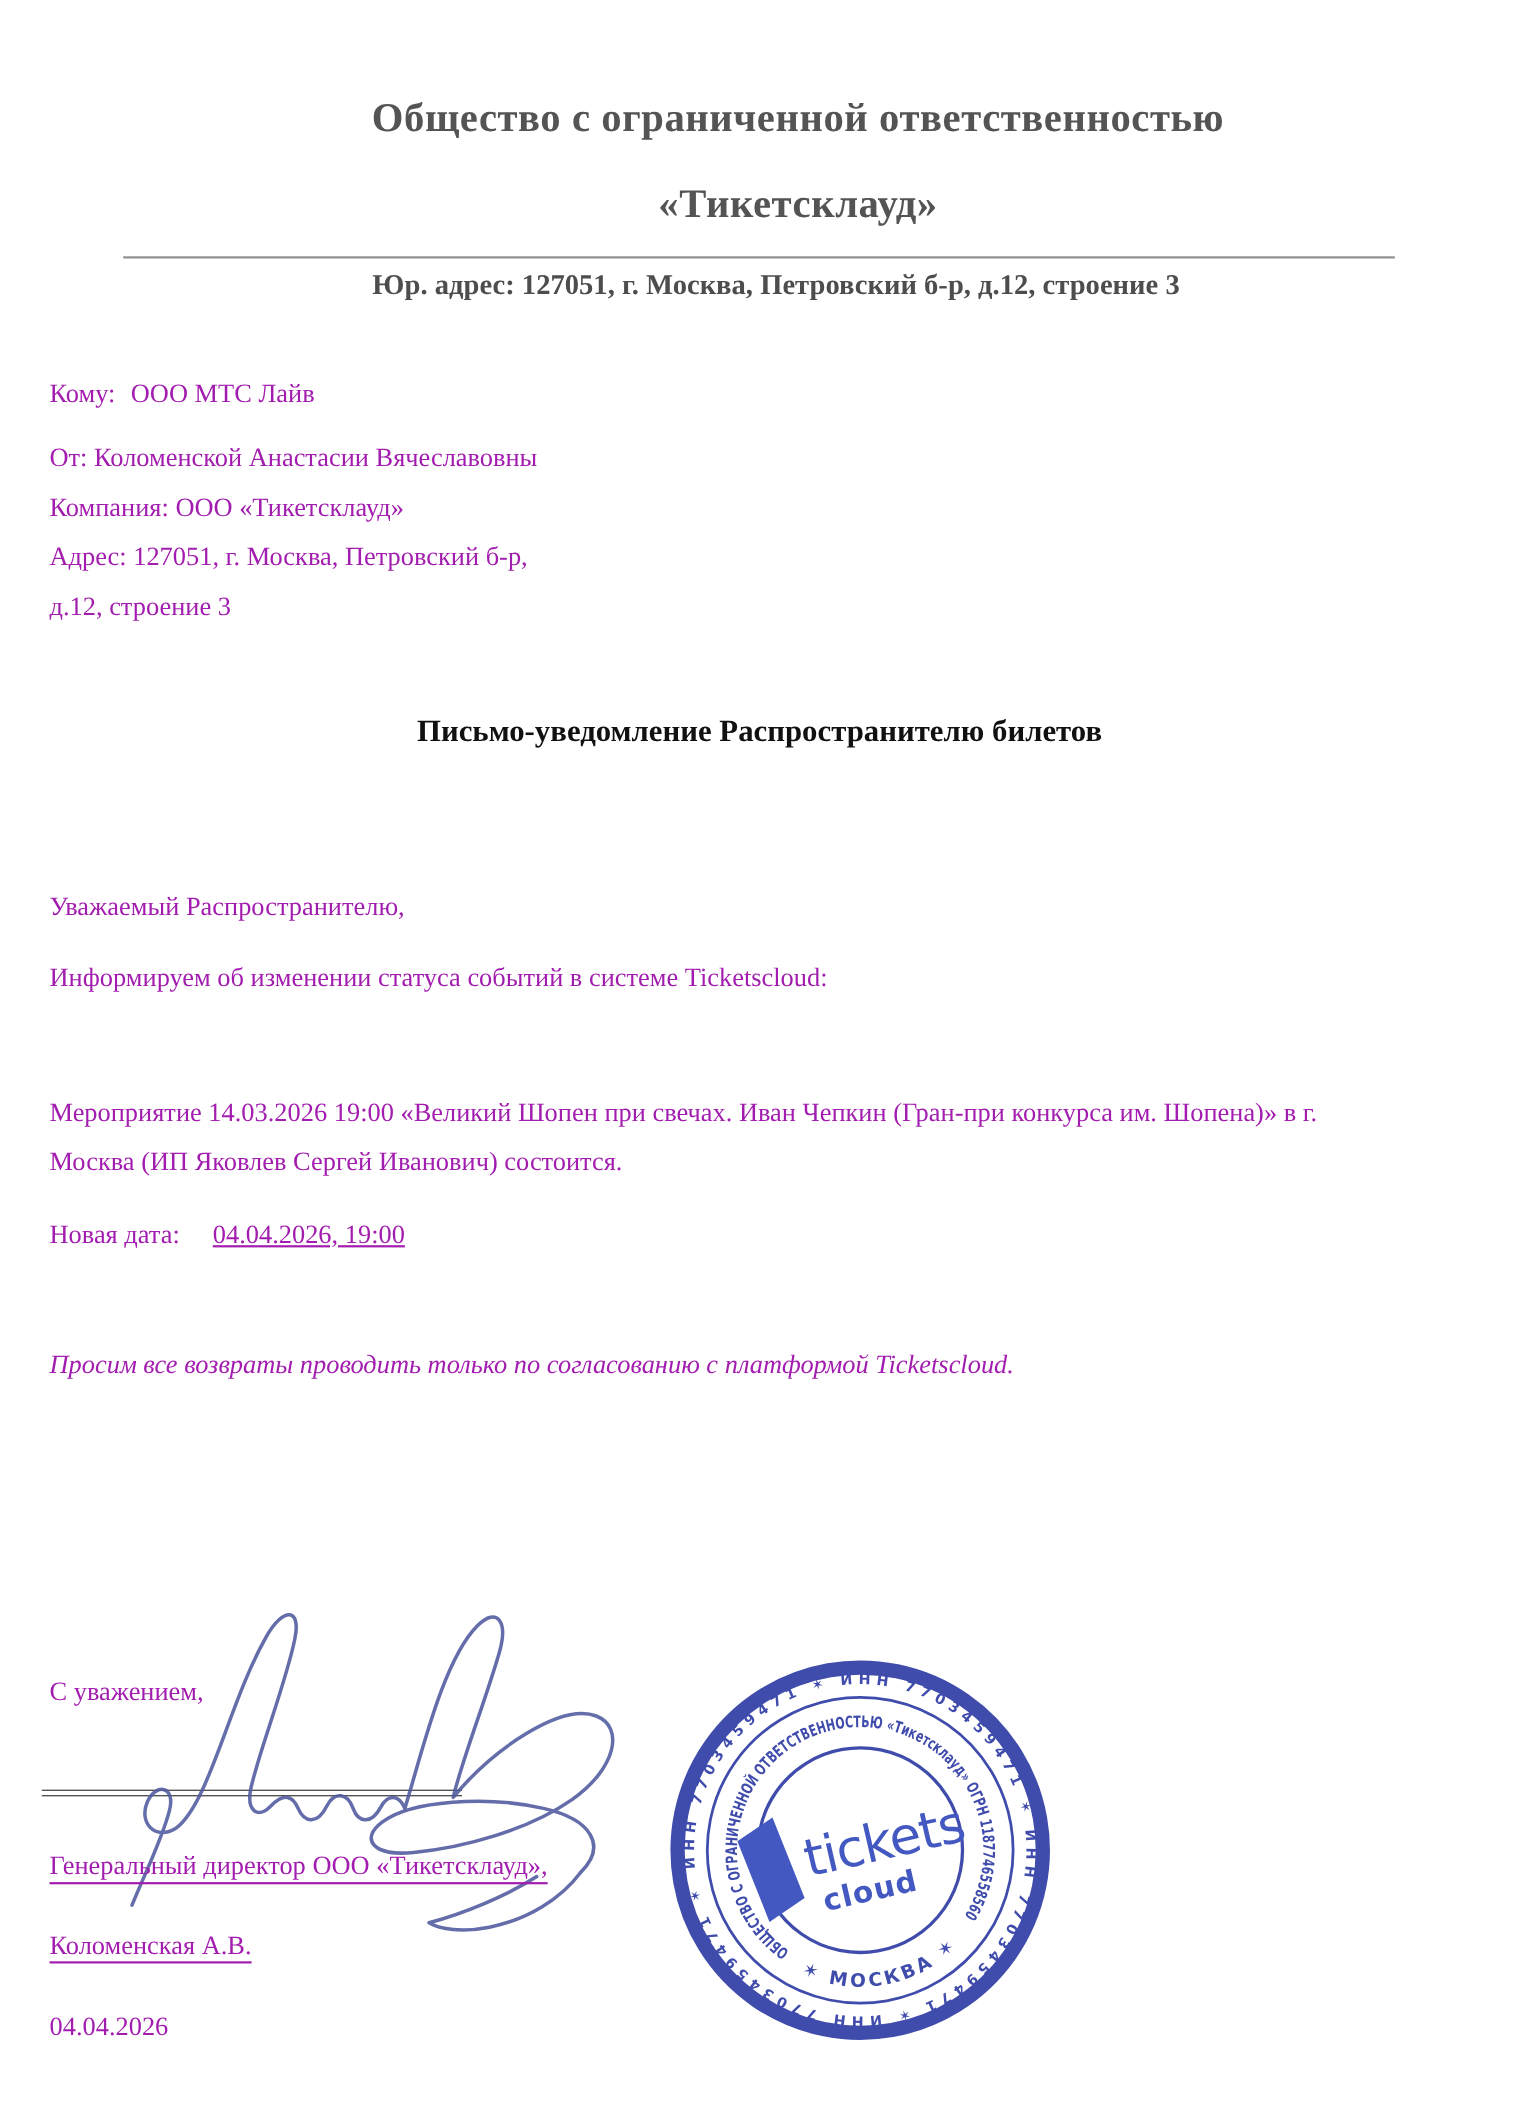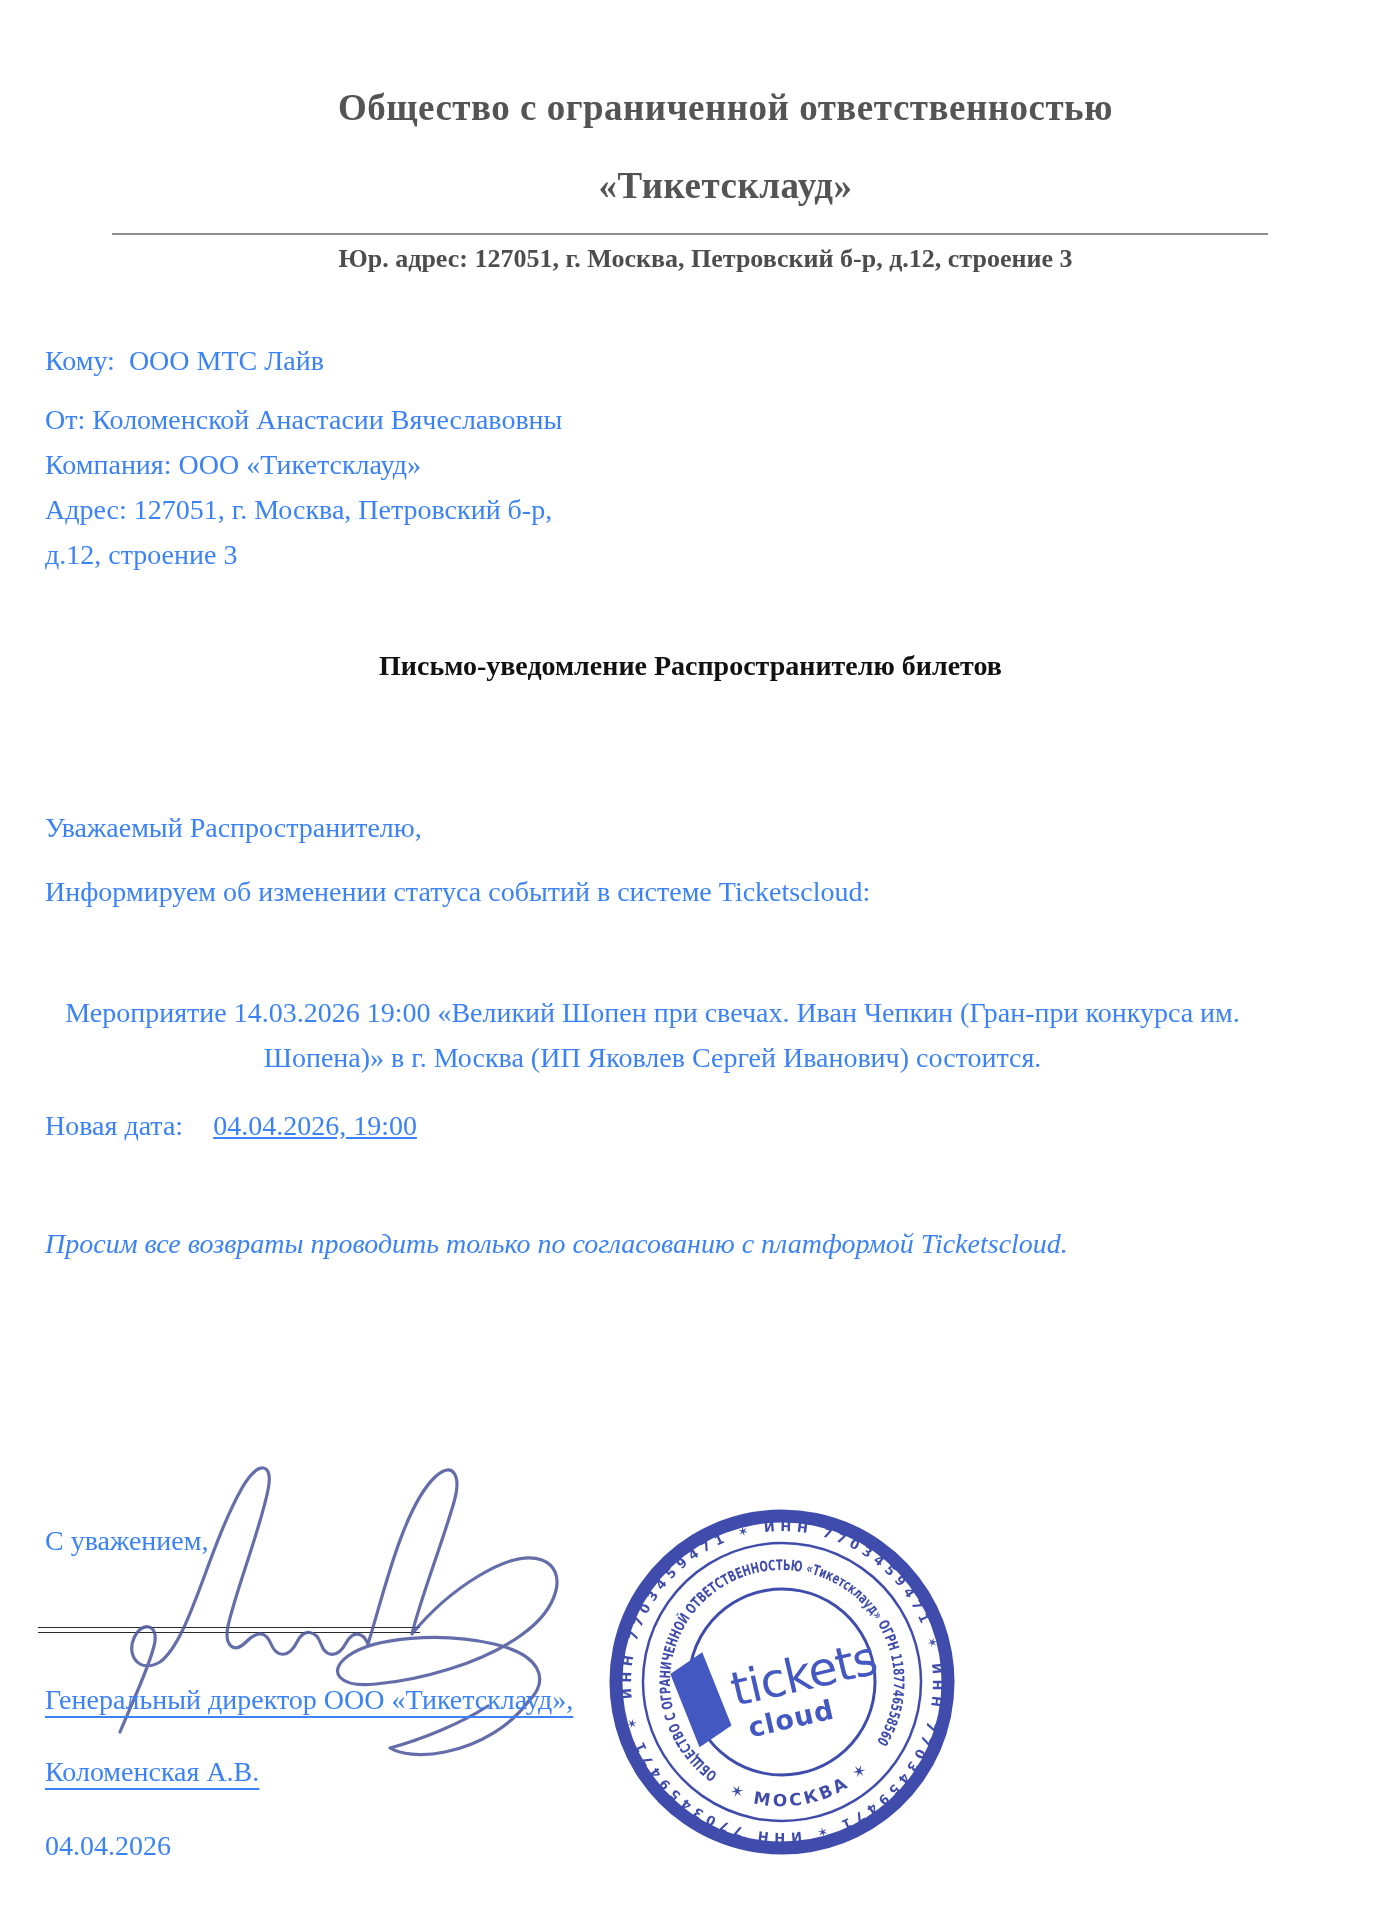--- a/index.html
+++ b/index.html
@@ -9,21 +9,21 @@
     height:1926px;
     background:#ffffff;
     font-family:"Liberation Serif", serif;
     color:#161616;
     overflow:hidden;
   }
   .abs{position:absolute;}
   .center{left:0;width:100%;text-align:center;}
   .h-org{font-size:37px;font-weight:bold;color:#545454;letter-spacing:0.5px;padding-left:35px;}
   .h-legal{font-size:26px;font-weight:bold;color:#4d4d4d;}
-  .body-text{font-size:28px;color:#3b82f6;text-align:center;}
+  .body-text{font-size:24px;color:#a21caf;}
   .title{font-size:28px;font-weight:bold;color:#111;}
   .divider{border-top:2px solid #8f8f8f;height:0;}
   .uline{text-decoration:underline;text-decoration-thickness:1.5px;text-underline-offset:7px;}
   .dbl-line{height:4px;border-top:1.5px solid #2a2a2a;border-bottom:1.5px solid #2a2a2a;}
   .gap-lbl{display:inline-block;}
   .gap-val-sm{display:inline-block;margin-left:14px;}
   .gap-val-lg{display:inline-block;margin-left:30px;text-decoration:underline;}
   .event-par{width:1215px;line-height:45px;}
   svg text{font-family:"DejaVu Sans", sans-serif;}
 </style>

